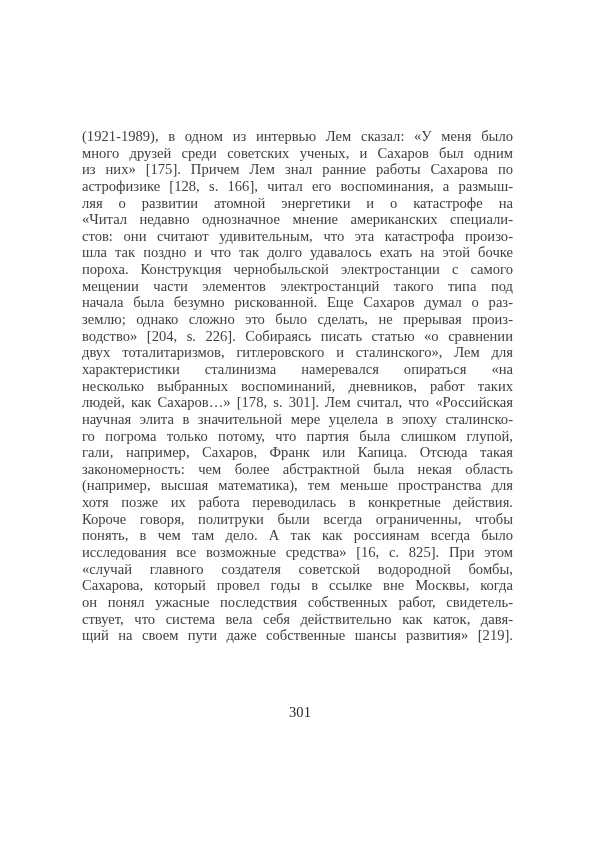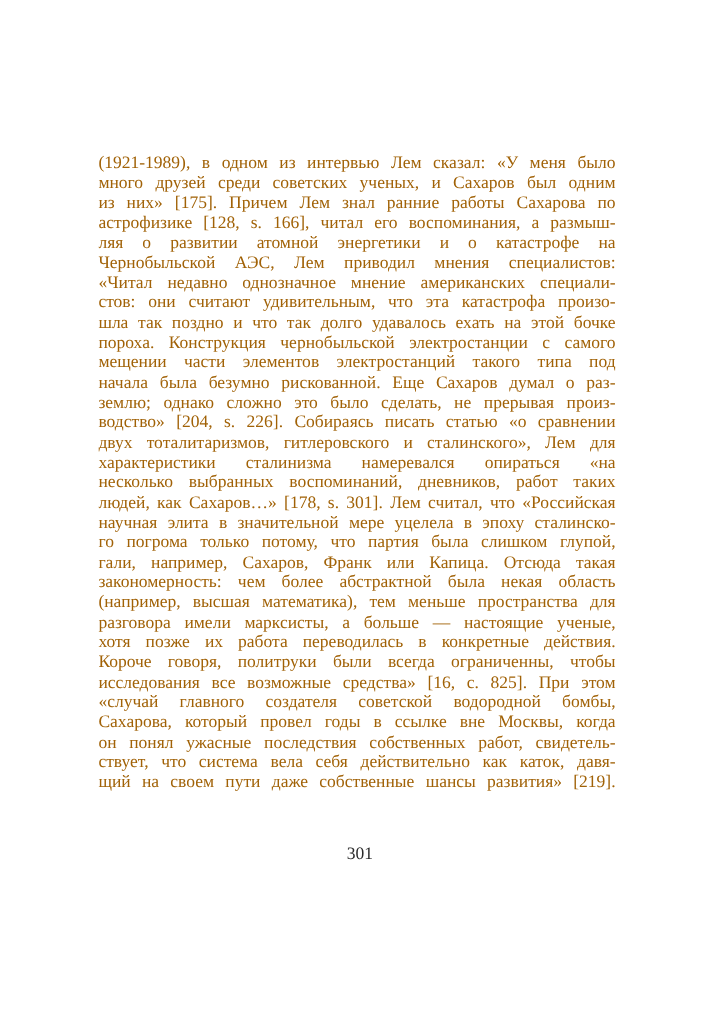--- a/index.html
+++ b/index.html
@@ -21,21 +21,21 @@
       background: #ffffff;
     }
     .text-block {
       position: absolute;
       left: 82px;
       top: 128px;
       width: 431px;
       font-family: "Liberation Serif", "DejaVu Serif", serif;
       font-size: 14.6px;
       line-height: 16.65px;
-      color: #a16207;
+      color: #404040;
     }
     .line {
       display: block;
       height: 16.65px;
       white-space: nowrap;
       text-align: justify;
       text-align-last: justify;
       overflow: hidden;
     }
     .line.last {
@@ -55,41 +55,40 @@
 </head>
 <body>
 
 <div class="page">
   <div class="text-block">
     <span class="line">(1921-1989), в одном из интервью Лем сказал: «У меня было</span>
     <span class="line">много друзей среди советских ученых, и Сахаров был одним</span>
     <span class="line">из них» [175]. Причем Лем знал ранние работы Сахарова по</span>
     <span class="line">астрофизике [128, s. 166], читал его воспоминания, а размыш-</span>
     <span class="line">ляя о развитии атомной энергетики и о катастрофе на</span>
-    <span class="line">Чернобыльской АЭС, Лем приводил мнения специалистов:</span>
     <span class="line">«Читал недавно однозначное мнение американских специали-</span>
     <span class="line">стов: они считают удивительным, что эта катастрофа произо-</span>
     <span class="line">шла так поздно и что так долго удавалось ехать на этой бочке</span>
     <span class="line">пороха. Конструкция чернобыльской электростанции с самого</span>
     <span class="line">мещении части элементов электростанций такого типа под</span>
     <span class="line">начала была безумно рискованной. Еще Сахаров думал о раз-</span>
     <span class="line">землю; однако сложно это было сделать, не прерывая произ-</span>
     <span class="line">водство» [204, s. 226]. Собираясь писать статью «о сравнении</span>
     <span class="line">двух тоталитаризмов, гитлеровского и сталинского», Лем для</span>
     <span class="line">характеристики сталинизма намеревался опираться «на</span>
     <span class="line">несколько выбранных воспоминаний, дневников, работ таких</span>
     <span class="line">людей, как Сахаров…» [178, s. 301]. Лем считал, что «Российская</span>
     <span class="line">научная элита в значительной мере уцелела в эпоху сталинско-</span>
     <span class="line">го погрома только потому, что партия была слишком глупой,</span>
     <span class="line">гали, например, Сахаров, Франк или Капица. Отсюда такая</span>
     <span class="line">закономерность: чем более абстрактной была некая область</span>
     <span class="line">(например, высшая математика), тем меньше пространства для</span>
-    <span class="line">разговора имели марксисты, а больше — настоящие ученые,</span>
     <span class="line">хотя позже их работа переводилась в конкретные действия.</span>
     <span class="line">Короче говоря, политруки были всегда ограниченны, чтобы</span>
+    <span class="line">понять, в чем там дело. А так как россиянам всегда было</span>
     <span class="line">исследования все возможные средства» [16, с. 825]. При этом</span>
     <span class="line">«случай главного создателя советской водородной бомбы,</span>
     <span class="line">Сахарова, который провел годы в ссылке вне Москвы, когда</span>
     <span class="line">он понял ужасные последствия собственных работ, свидетель-</span>
     <span class="line">ствует, что система вела себя действительно как каток, давя-</span>
     <span class="line last">щий на своем пути даже собственные шансы развития» [219].</span>
   </div>
   <div class="page-number">301</div>
 </div>
 

